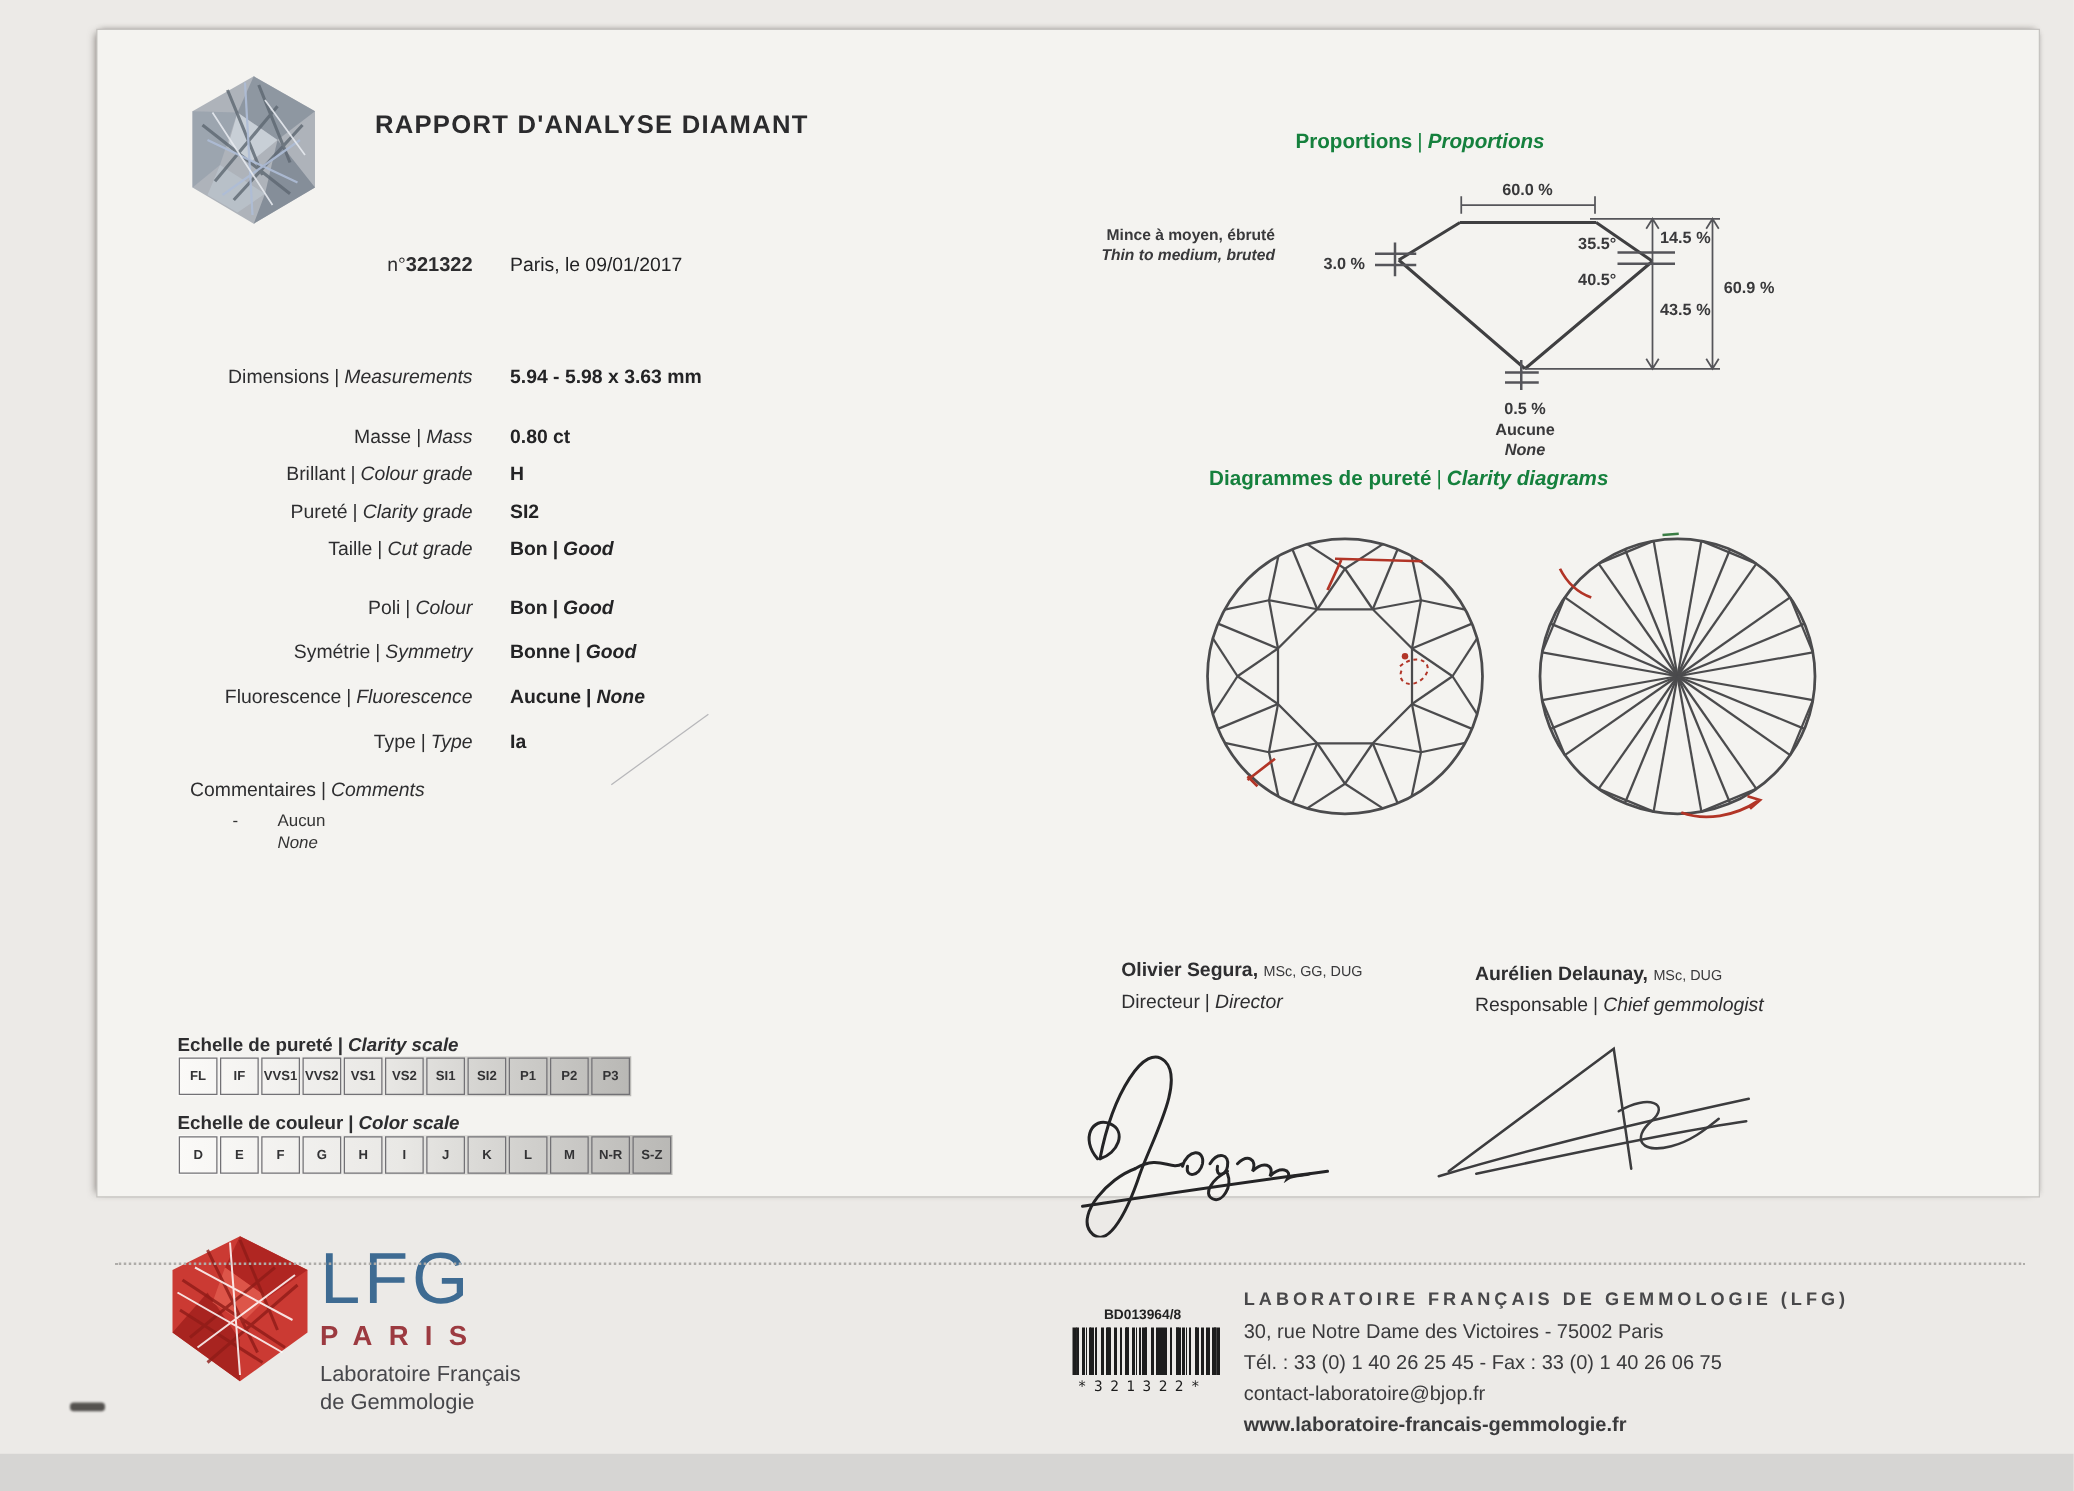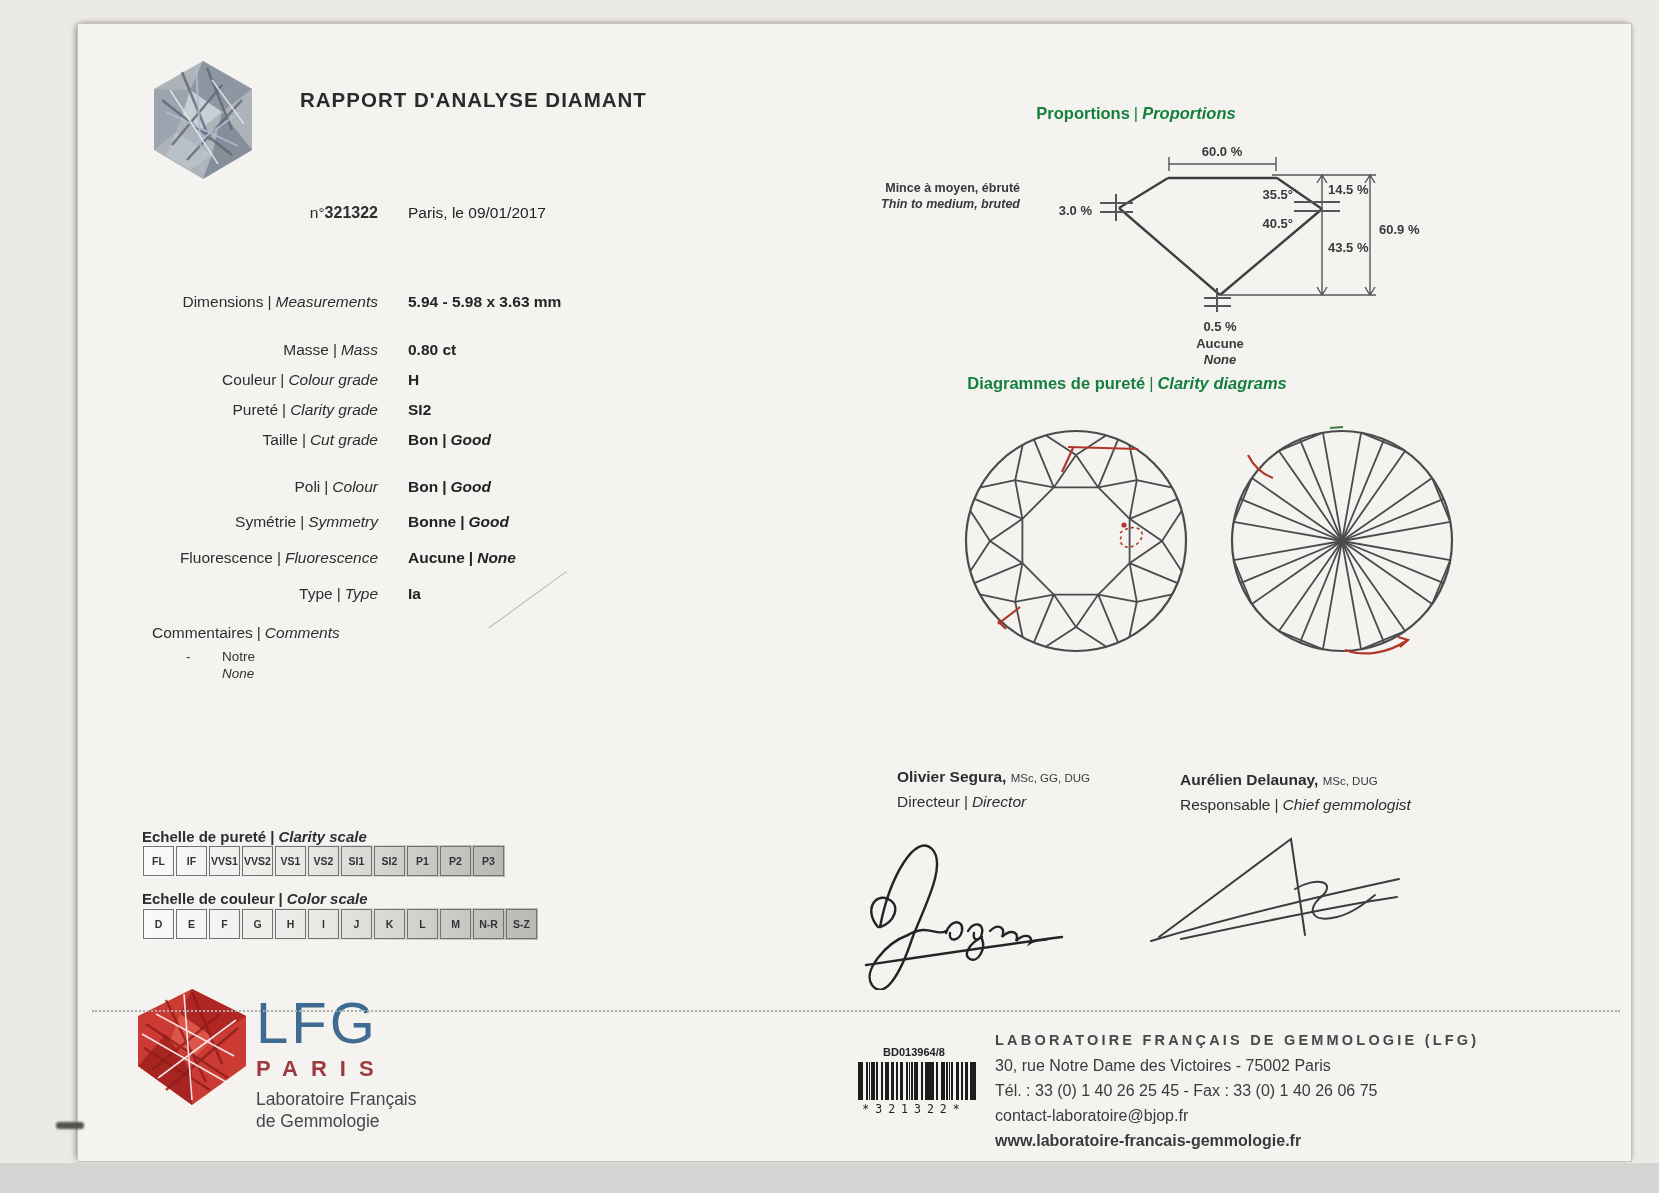--- a/index.html
+++ b/index.html
@@ -3,21 +3,21 @@
 <meta charset="utf-8">
 <style>
   html,body{margin:0;padding:0;}
   body{
     width:1659px;height:1193px;position:relative;overflow:hidden;
     background:#eceae7;
     font-family:"Liberation Sans", sans-serif;
     color:#2e2e30;
   }
   .page{
-    position:absolute;left:78px;top:24px;width:1553px;height:1137px;
+    position:absolute;left:78px;top:24px;width:1553px;height:933px;
     background:#f4f3f0;
     box-shadow:0 0 0 1px #c6c4c1, -4px 0 6px -2px rgba(70,64,58,.55), 0 -3px 5px -2px rgba(70,64,58,.45), 3px 0 4px -2px rgba(70,64,58,.30);
   }
   .bottom-band{position:absolute;left:0;right:0;top:1163px;bottom:0;background:#d6d5d3;}
   .smudge{position:absolute;left:56px;top:1122px;width:28px;height:7px;background:#54524f;border-radius:3px;filter:blur(1px);}
 
   
   .holo{position:absolute;left:74px;top:36px;}
   .title{position:absolute;left:222px;top:62px;line-height:27px;}
   .title .t1{font-size:20.5px;font-weight:700;letter-spacing:1px;color:#2b2b2d;}
@@ -109,21 +109,21 @@
 
   <div class="irow" style="top:268px">
     <div class="ilbl"><span>Dimensions</span><span class="sep">|</span><span class="em">Measurements</span></div>
     <div class="ival">5.94 - 5.98 x 3.63 mm</div>
   </div>
   <div class="irow" style="top:316px">
     <div class="ilbl"><span>Masse</span><span class="sep">|</span><span class="em">Mass</span></div>
     <div class="ival">0.80 ct</div>
   </div>
   <div class="irow" style="top:346px">
-    <div class="ilbl"><span>Couleur</span><span class="sep">|</span><span class="em">Colour grade</span></div>
+    <div class="ilbl"><span>Brillant</span><span class="sep">|</span><span class="em">Colour grade</span></div>
     <div class="ival">H</div>
   </div>
   <div class="irow" style="top:376px">
     <div class="ilbl"><span>Pureté</span><span class="sep">|</span><span class="em">Clarity grade</span></div>
     <div class="ival">SI2</div>
   </div>
   <div class="irow" style="top:406px">
     <div class="ilbl"><span>Taille</span><span class="sep">|</span><span class="em">Cut grade</span></div>
     <div class="ival"><span>Bon</span><span class="sep">|</span><span class="em">Good</span></div>
   </div>
@@ -143,21 +143,21 @@
     <div class="ilbl"><span>Type</span><span class="sep">|</span><span class="em">Type</span></div>
     <div class="ival">Ia</div>
   </div>
 
   <div class="comments-block">
     <span>Commentaires</span><span class="sep">|</span><span class="em">Comments</span>
   </div>
   <div class="comments-sub">
     <span class="dash">-</span>
     <div class="vals">
-      <div>Notre</div>
+      <div>Aucun</div>
       <div class="em">None</div>
     </div>
   </div>
   <div class="scratch"></div>
 
   <div class="scale-title" style="left:64px;top:804px">
     <span>Echelle de pureté</span><span class="sep">|</span><span class="em">Clarity scale</span>
   </div>
   <div class="scale-row" style="left:64px;top:821px">
     <div class="scale-cell">FL</div>

